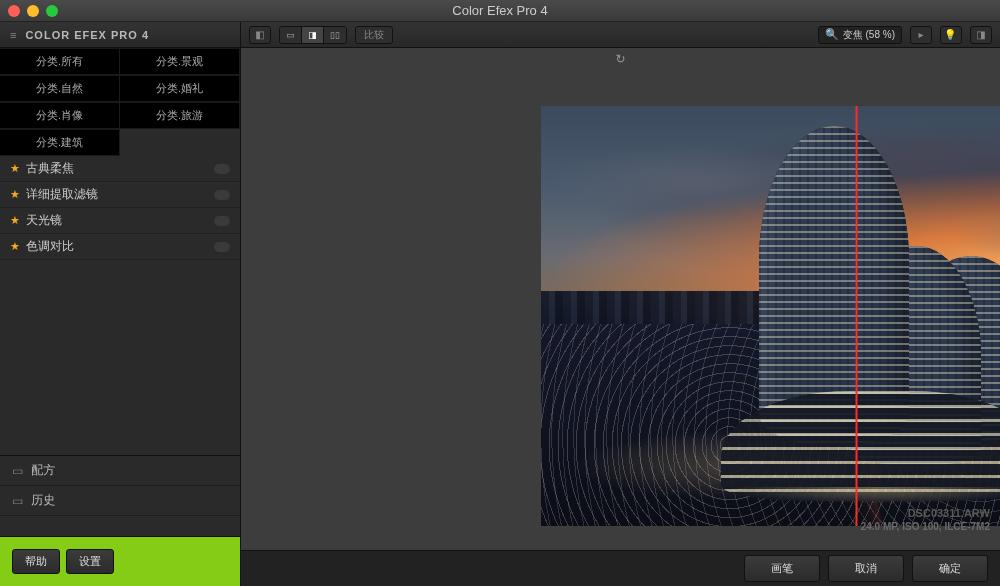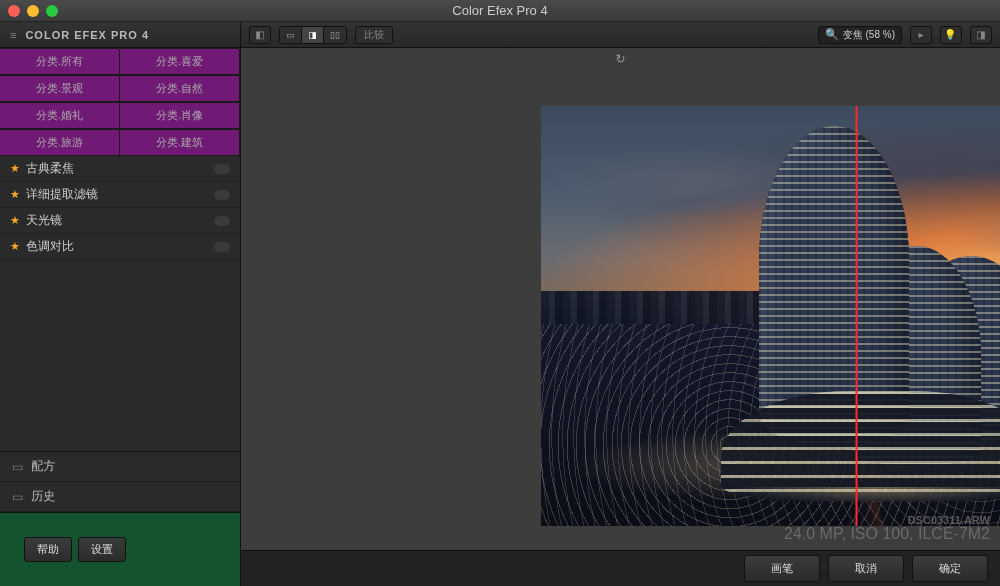--- a/index.html
+++ b/index.html
@@ -16,34 +16,34 @@
 .app { display: flex; height: 564px; }
 .sidebar { width: 241px; background: #2a2a2a; display: flex; flex-direction: column; border-right: 1px solid #111; }
 .content { flex: 1; display: flex; flex-direction: column; background: #3d3d3d; }
 
 
 .side-head { height: 26px; background: linear-gradient(#333,#282828); border-bottom: 1px solid #111; display: flex; align-items: center; padding: 0 10px; color: #b8b8b8; font-size: 11px; letter-spacing: 1px; font-weight: 600; }
 .side-head .hicon { margin-right: 8px; color: #888; }
 
 
 .cat-grid { display: grid; grid-template-columns: 1fr 1fr; }
-.cat-grid .cat { font-size: 11px; color: #aaa; text-align: center; padding: 5px 0; border: 1px solid #1a1a1a; border-left: none; background: #701a75; cursor: pointer; }
+.cat-grid .cat { font-size: 11px; color: #aaa; text-align: center; padding: 5px 0; border: 1px solid #1a1a1a; border-left: none; background: #000000; cursor: pointer; }
 .cat-grid .cat:nth-child(odd){ border-right: 1px solid #1a1a1a; }
 
 
 .filters { flex: 1; overflow: auto; }
 .filter { display: flex; align-items: center; padding: 4px 10px; font-size: 12px; color: #ccc; border-bottom: 1px solid #202020; cursor: pointer; }
 .filter .star { color: #f5a623; margin-right: 6px; font-size: 11px; }
 .filter .chip { margin-left: auto; width: 16px; height: 10px; border-radius: 5px; background: #3a3a3a; }
 
 
 .side-bot { border-top: 1px solid #111; }
 .side-bot .row { display: flex; align-items: center; gap: 8px; padding: 6px 12px; color: #bbb; font-size: 12px; border-bottom: 1px solid #1d1d1d; cursor: pointer; }
 .side-bot .icons { color: #888; font-size: 12px; }
-.side-foot { display: flex; gap: 6px; padding: 24px; background: #14532d; border-top: 1px solid #111; }
+.side-foot { display: flex; gap: 6px; padding: 12px; background: #84cc16; border-top: 1px solid #111; margin-top: 20px; }
 .btn { background: linear-gradient(#3b3b3b,#2b2b2b); border: 1px solid #111; color: #ddd; font-size: 11px; padding: 4px 12px; border-radius: 3px; cursor: pointer; }
 
 
 .toolbar { height: 26px; background: linear-gradient(#333,#282828); border-bottom: 1px solid #111; display: flex; align-items: center; padding: 0 8px; gap: 8px; }
 .tb-seg { display: flex; border: 1px solid #111; border-radius: 3px; overflow: hidden; }
 .tb-seg .seg { width: 22px; height: 16px; background: #2e2e2e; display: flex; align-items: center; justify-content: center; color: #aaa; font-size: 9px; cursor: pointer; border-right: 1px solid #111; }
 .tb-seg .seg:last-child { border-right: none; }
 .tb-seg .seg.active { background: #444; color: #fff; }
 .tb-btn { height: 18px; padding: 4px 8px; background: #2e2e2e; border: 1px solid #111; border-radius: 3px; color: #888; font-size: 10px; display: flex; align-items: center; cursor: pointer; }
 .tb-btn.square { width: 22px; padding: 0; justify-content: center; }
@@ -83,22 +83,22 @@
 .tower::after { content:""; position:absolute; inset:0; background: repeating-linear-gradient(180deg, rgba(255,245,210,0.45) 0 2px, rgba(10,14,24,0.85) 2px 7px); mix-blend-mode: screen; opacity:0.9; }
 .tower::before { content:""; position:absolute; inset:0; background: repeating-linear-gradient(90deg, rgba(0,0,0,0.6) 0 2px, transparent 2px 8px); opacity:0.4; }
 .t1 { left:218px; top:20px; width:150px; height:320px; z-index:3; }
 .t2 { left:310px; top:140px; width:130px; height:220px; z-index:2; border-radius: 50% 50% 45% 45% / 50% 50% 8% 8%; }
 .t3 { left:370px; top:150px; width:120px; height:190px; z-index:1; }
 .base { position:absolute; left:180px; bottom:6%; width:320px; height:110px; z-index:4; background:
   repeating-linear-gradient(180deg, rgba(255,238,200,0.55) 0 3px, rgba(20,24,34,0.9) 3px 14px);
   border-radius: 40% 40% 30% 30% / 60% 60% 14% 14%; filter: brightness(1.05); }
 .base::after{ content:""; position:absolute; left:-18px; right:-18px; bottom:-10px; height:24px; background: radial-gradient(ellipse 60% 100% at 50% 0%, rgba(255,220,160,0.35), transparent 70%);}
 .divider { position:absolute; top:0; bottom:0; left:50%; width:1px; background:#ff2a2a; z-index:10; box-shadow: 0 0 0 0.5px #ff2a2a; }
-.meta { position:absolute; right:10px; bottom:9px; text-align:right; color:#5a5a5a; font-size:11px; line-height:14px; font-weight:600; }
-.meta .sub { color:#6a6a6a; font-weight:400; font-size:16px; }
+.meta { position:absolute; right:10px; bottom:16px; text-align:right; color:#5a5a5a; font-size:11px; line-height:14px; font-weight:600; }
+.meta .sub { color:#6a6a6a; font-weight:700; font-size:10px; }
 
 
 .actionbar { height: 36px; background: #222; border-top: 1px solid #111; display:flex; align-items:center; justify-content:flex-end; gap:8px; padding:0 12px; }
 .actionbar .btn { padding: 5px 26px; font-family: Liberation Serif, serif; }
 
 
 </style>
 </head>
 <body>
 
@@ -114,21 +114,20 @@
 <div class="app">
 
   <div class="sidebar">
     <div class="side-head">
       <span class="hicon">≡</span>
       <span>COLOR EFEX PRO 4</span>
     </div>
 
     <div class="cat-grid">
       <div class="cat">分类.所有</div>
-      <div class="cat">分类.喜爱</div>
       <div class="cat">分类.景观</div>
       <div class="cat">分类.自然</div>
       <div class="cat">分类.婚礼</div>
       <div class="cat">分类.肖像</div>
       <div class="cat">分类.旅游</div>
       <div class="cat">分类.建筑</div>
     </div>
 
     <div class="filters">
       <div class="filter">

